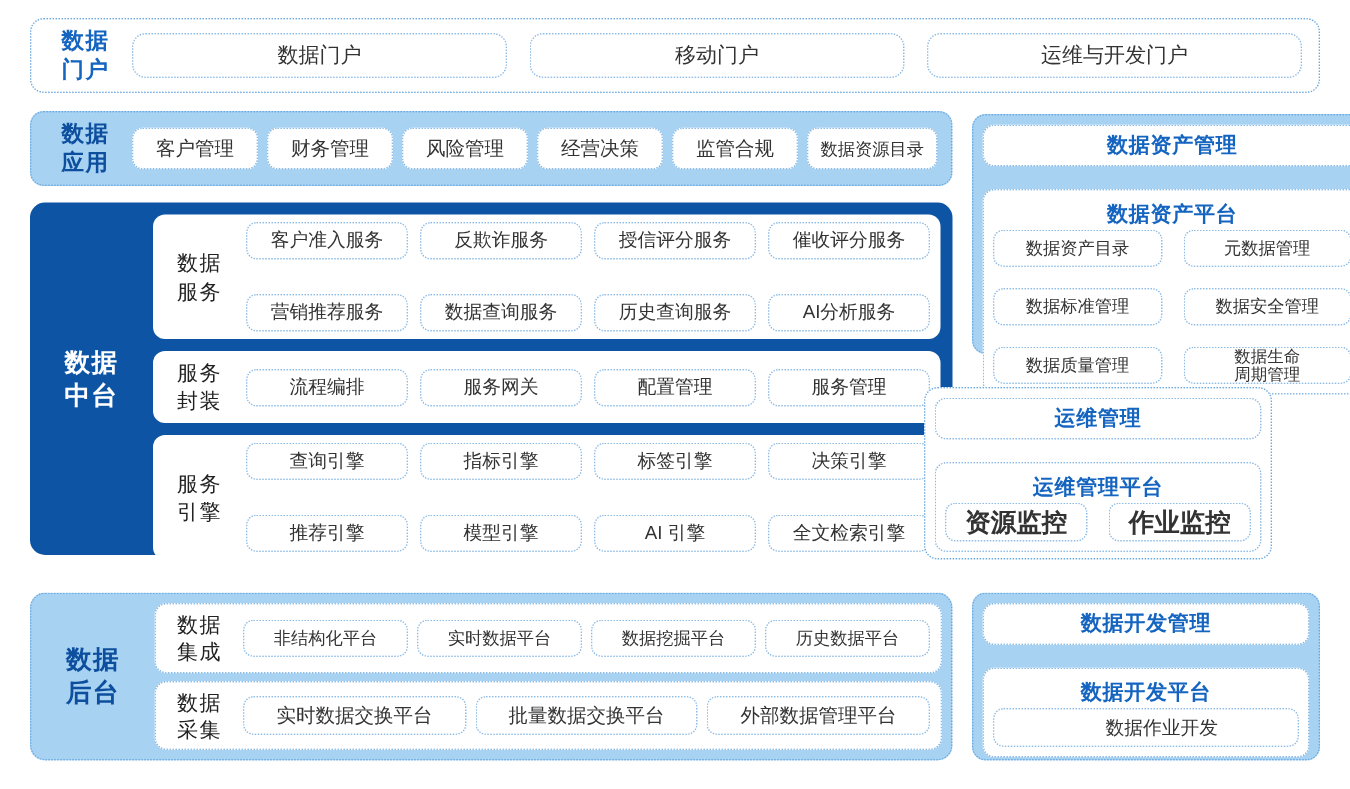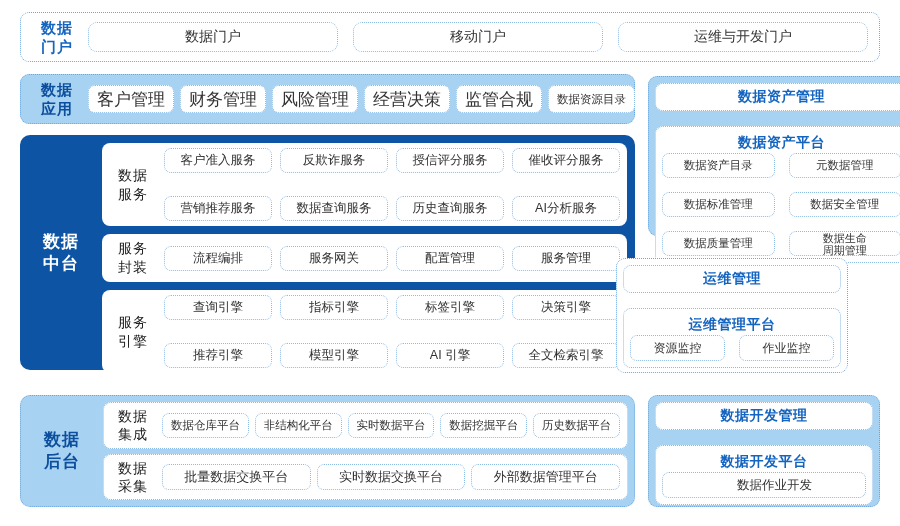--- a/index.html
+++ b/index.html
@@ -55,21 +55,21 @@
   
   #portal-band{position:absolute;left:20px;top:12px;width:860px;height:50px;}
   #portal-band .chiprow{gap:15px;padding-right:6px;}
   #portal-band .chip{
     flex:1 1 0;height:30px;border-radius:9px;font-size:14px;border:1px dotted #8cbbe6;
   }
 
   
   #app-band{position:absolute;left:20px;top:74px;width:615px;height:50px;}
   #app-band .chiprow{gap:6px;padding-right:4px;}
-  #app-band .chip{flex:1 1 0;height:28px;font-size:17px;}
+  #app-band .chip{flex:1 1 0;height:28px;font-size:13px;}
   #app-band .chip:last-child{font-size:11.5px;}
 
   
   .rpanel{
     position:absolute;
     box-sizing:border-box;
     border:1px dotted #6aa9e0;
     border-radius:9px;
     padding:6px;
   }
@@ -96,21 +96,21 @@
   .rinner-title{
     text-align:center;color:#1565c0;font-weight:bold;font-size:14px;
     line-height:22px;letter-spacing:.5px;
   }
   .grid2{display:grid;grid-template-columns:1fr 1fr;gap:14px;}
   .grid2 .chip{height:25px;font-size:11.5px;padding:0 2px;}
   .chip.two-line{flex-direction:column;line-height:12px;font-size:11px;}
 
   #asset-panel{left:648px;top:76px;width:267px;height:160px;}
   #ops-panel{left:616px;top:258px;width:232px;height:115px;}
-  #ops-panel .grid2 .chip{height:26px;font-size:12px;}
+  #ops-panel .grid2 .chip{height:26px;font-size:17px;font-weight:bold;}
   #dev-panel{left:648px;top:395px;width:232px;height:112px;}
   #dev-panel .onechip{
     box-sizing:border-box;border:1px dotted #8cbbe6;border-radius:7px;background:#fff;
     height:26px;display:flex;align-items:center;justify-content:center;font-size:12.5px;color:#333;padding-left:21px;
   }
 
   
   #mid-panel{
     position:absolute;left:20px;top:135px;width:615px;height:235px;
     background:#0d55a4;border-radius:10px;box-sizing:border-box;
@@ -264,36 +264,35 @@
       <div>后台</div>
     </div>
     <div id="back-groups">
 
       <div class="bgroup" id="bgroup-integration">
         <div class="glabel">
           <div>数据</div>
           <div>集成</div>
         </div>
         <div class="gbody">
-          <div class="chip">数据仓库平台</div>
           <div class="chip">非结构化平台</div>
           <div class="chip">实时数据平台</div>
           <div class="chip">数据挖掘平台</div>
           <div class="chip">历史数据平台</div>
         </div>
       </div>
 
       <div class="bgroup" id="bgroup-collect">
         <div class="glabel">
           <div>数据</div>
           <div>采集</div>
         </div>
         <div class="gbody">
+          <div class="chip">实时数据交换平台</div>
           <div class="chip">批量数据交换平台</div>
-          <div class="chip">实时数据交换平台</div>
           <div class="chip">外部数据管理平台</div>
         </div>
       </div>
 
     </div>
   </div>
 
   <div class="rpanel blue" id="asset-panel">
     <div class="rtitle">数据资产管理</div>
     <div class="rinner">

